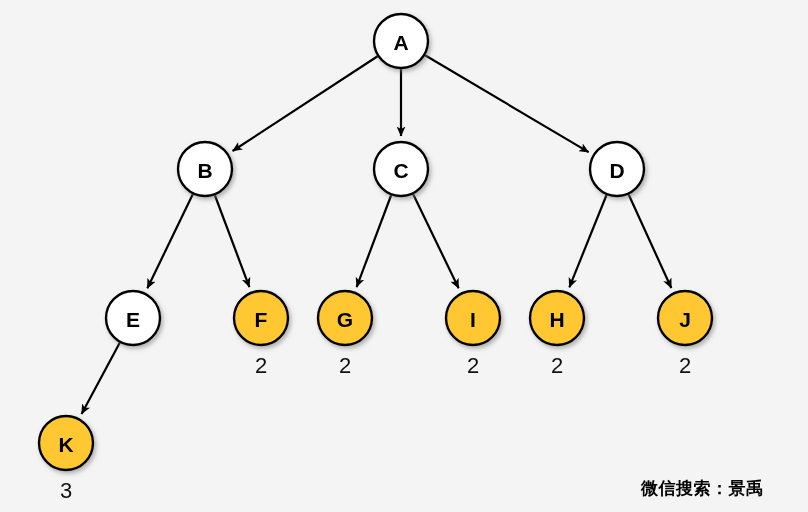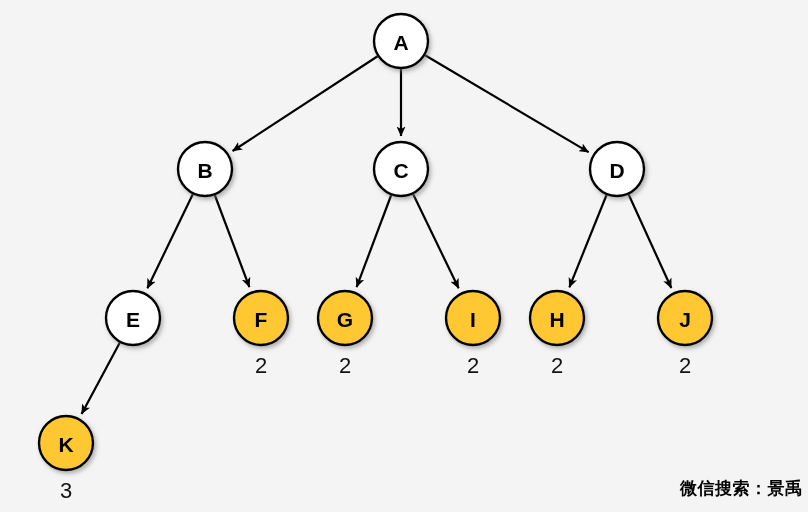--- a/index.html
+++ b/index.html
@@ -143,15 +143,15 @@
     <g id="counts-layer">
         <text x="261" y="373" class="count-label">2</text>
         <text x="345" y="373" class="count-label">2</text>
         <text x="473" y="373" class="count-label">2</text>
         <text x="557" y="373" class="count-label">2</text>
         <text x="685" y="373" class="count-label">2</text>
         <text x="66" y="498" class="count-label">3</text>
       </g>
   </svg>
 
-  <div class="watermark-text" style="left: 641px; top: 477px; margin-left: 39px;">微信搜索：景禹</div>
+  <div class="watermark-text" style="left: 641px; top: 477px;">微信搜索：景禹</div>
 
 </div>
 
 </body></html>

